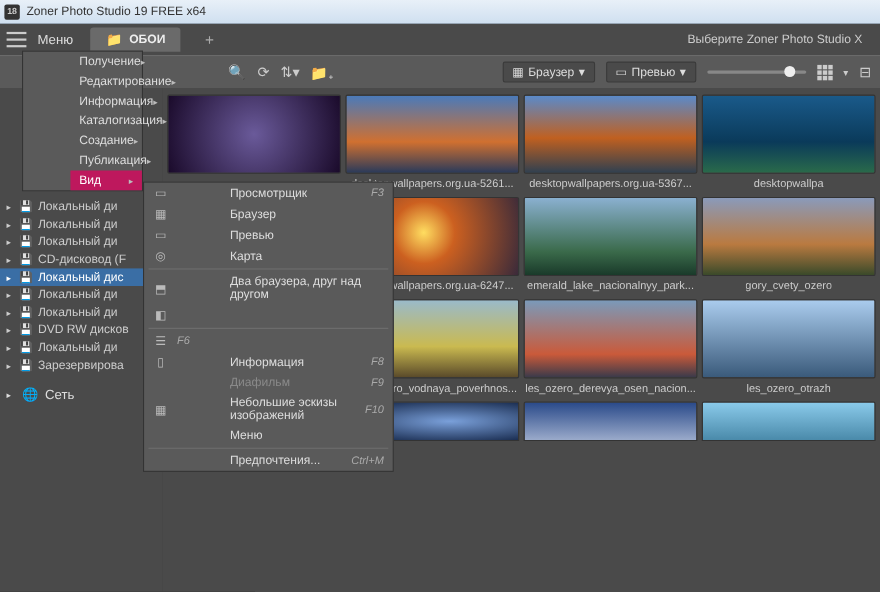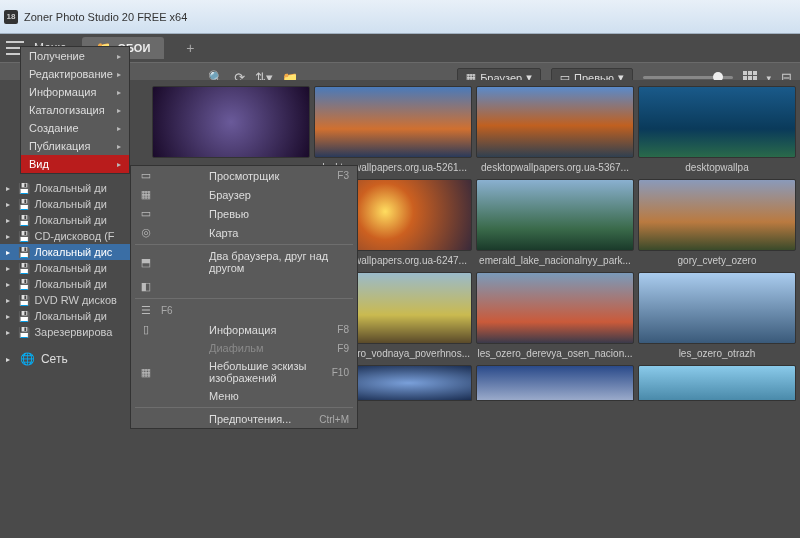--- a/index.html
+++ b/index.html
@@ -1,18 +1,18 @@
 <!DOCTYPE html>
 <html><head>
 <meta charset="utf-8">
 <style>
 * { margin: 0; padding: 0; box-sizing: border-box; font-family: "Segoe UI", Tahoma, sans-serif; user-select: none; }
 body { width: 800px; height: 538px; background: #3a3a3a; overflow: hidden; position: relative; }
 
-.titlebar { height: 34px; background: linear-gradient(#e8f0f8,#d0e0f0); border-bottom: 1px solid #a0b0c0; display: flex; align-items: center; padding: 0 4px; font-size: 11px; color: #333; }
+.titlebar { height: 22px; background: linear-gradient(#e8f0f8,#d0e0f0); border-bottom: 1px solid #a0b0c0; display: flex; align-items: center; padding: 0 4px; font-size: 11px; color: #333; }
 .titlebar .app-icon { width: 14px; height: 14px; background: #333; color: #ccc; font-size: 8px; font-weight: bold; display: flex; align-items: center; justify-content: center; margin-right: 6px; border-radius: 2px; }
 
 .menubar { height: 28px; background: #4a4a4a; display: flex; align-items: center; padding: 0 6px; gap: 6px; }
 .hamburger { width: 18px; height: 14px; display: flex; flex-direction: column; justify-content: space-between; }
 .hamburger span { height: 2px; background: #ccc; }
 .menu-label { color: #ddd; font-size: 12px; padding: 0 4px; }
 .tab { background: #6a6a6a; padding: 4px 14px; border-radius: 3px 3px 0 0; display: flex; align-items: center; gap: 6px; color: #eee; font-size: 11px; font-weight: bold; margin-left: 6px; }
 .tab .folder-icon { color: #ccc; font-size: 12px; }
 .plus-tab { color: #aaa; font-size: 14px; margin-left: 10px; padding: 0 6px; }
 .spacer { flex: 1; }
@@ -36,29 +36,29 @@
 .network-row { margin-top: 8px; padding: 4px 6px; color: #ddd; font-size: 12px; display: flex; align-items: center; gap: 6px; }
 
 .thumbs-area { flex: 1; background: #4a4a4a; padding: 6px 4px 0 4px; overflow: hidden; }
 .thumb-grid { display: grid; grid-template-columns: repeat(4, 1fr); gap: 6px 4px; }
 .thumb { display: flex; flex-direction: column; align-items: center; }
 .thumb-img { width: 100%; height: 72px; border: 1px solid #333; border-radius: 2px; }
 .thumb-label { font-size: 10px; color: #ccc; margin-top: 4px; white-space: nowrap; overflow: hidden; text-overflow: ellipsis; max-width: 100%; }
 
 
 .dropdown-menu { position: absolute; top: 46px; left: 20px; width: 110px; background: #5a5a5a; border: 1px solid #333; z-index: 20; }
-.dm-item { padding: 3px 8px; font-size: 11px; color: #ddd; display: flex; align-items: center; justify-content: space-between; }
-.dm-item.hl { background: #b91c1c; color: #fff; }
+.dm-item { padding: 3px 8px; font-size: 11px; color: #ddd; display: flex; align-items: center; justify-content: space-between; margin-left: 43px; }
+.dm-item.hl { background: #be185d; color: #fff; }
 .dm-arrow { font-size: 8px; color: #bbb; }
 
 .submenu { position: absolute; top: 165px; left: 130px; width: 228px; background: #5a5a5a; border: 1px solid #333; z-index: 21; }
 .sm-row { display: flex; align-items: center; padding: 3px 8px; font-size: 11px; color: #ddd; gap: 8px; }
 .sm-row .sm-icon { width: 14px; text-align: center; color: #bbb; font-size: 11px; }
 .sm-row .sm-label { flex: 1; padding-left: 48px; }
-.sm-row .sm-short { color: #aaa; font-size: 10px; }
+.sm-row .sm-short { color: #aaa; font-size: 10px; font-style: italic; }
 .sm-row.disabled { color: #8a8a8a; }
 .sm-sep { height: 1px; background: #6e6e6e; margin: 2px 4px; }
 
 
 .g1{background:radial-gradient(circle at 50% 50%,#6a5a9a,#1a0a2a);} 
 .g2{background:linear-gradient(#4a7aba,#d07030 60%,#2a3a5a);} 
 .g3{background:linear-gradient(#5a8aca,#c06020 55%,#304050);} 
 .g4{background:linear-gradient(#1a5a8a,#0a3a5a 60%,#2a6a4a);} 
 .g5{background:linear-gradient(#6aa0ca,#8aa090);} 
 .g6{background:radial-gradient(circle at 45% 45%,#ffdd60,#cc6020 30%,#3a2a3a);} 
@@ -73,36 +73,37 @@
 .g15{background:linear-gradient(#2a4a8a,#9aaaca);} 
 .g16{background:linear-gradient(#8acaea,#4a8aaa);} 
 
 .partial-row .thumb-img { height: 36px; border-radius: 2px 2px 0 0; }
 </style>
 </head>
 <body>
 
 <div class="titlebar">
   <div class="app-icon">18</div>
-  <span>Zoner Photo Studio 20 FREE x64</span>
+  <span>Zoner Photo Studio 19 FREE x64</span>
 </div>
 
 <div class="menubar">
   <div class="hamburger">
       <span></span>
       <span></span>
       <span></span>
     </div>
   <span class="menu-label">Меню</span>
   <div class="tab">
     <span class="folder-icon">📁</span>
     <span>ОБОИ</span>
   </div>
   <span class="plus-tab">+</span>
   <div class="spacer"></div>
+  <span class="promo">Выберите Zoner Photo Studio X</span>
 </div>
 
 <div class="toolbar">
   <div style="width:190px"></div>
   <span class="tool-icon">🔍</span>
   <span class="tool-icon">⟳</span>
   <span class="tool-icon">⇅▾</span>
   <span class="tool-icon">📁₊</span>
   <div class="right">
     <div class="dropdown-btn">

